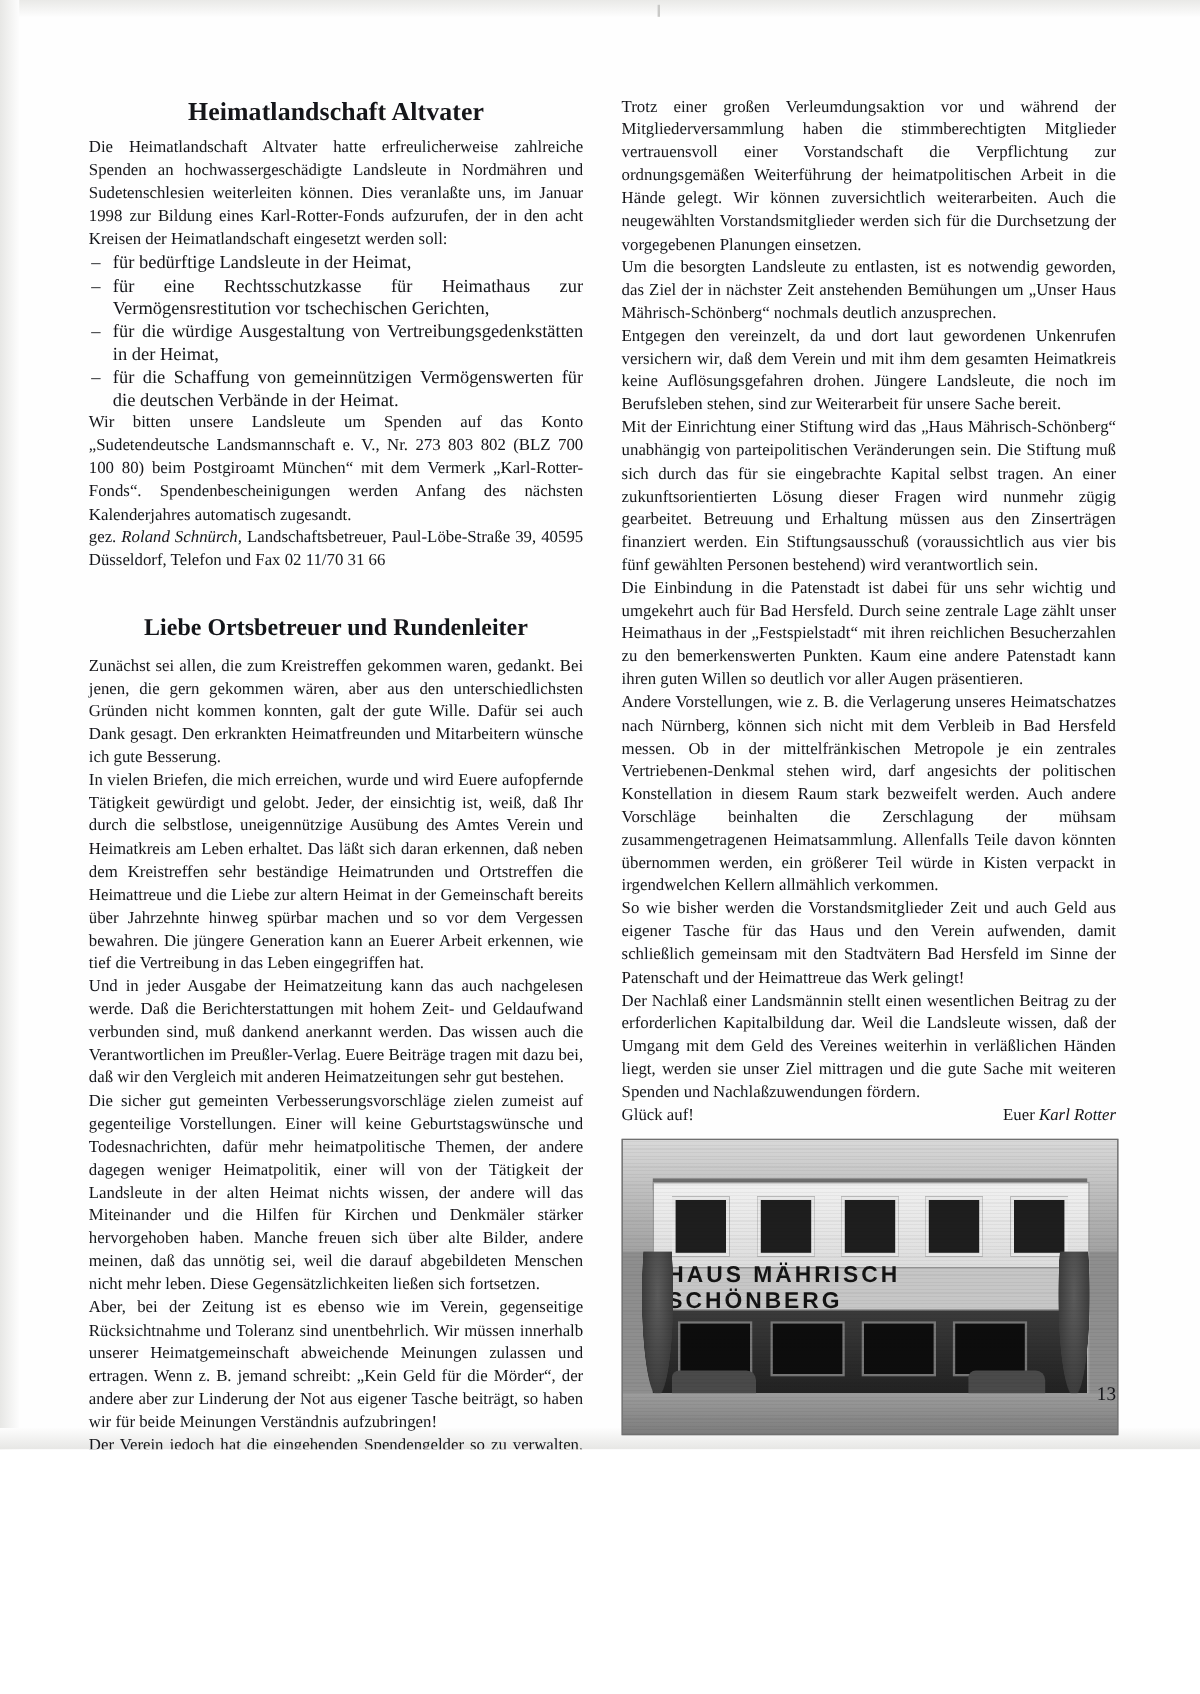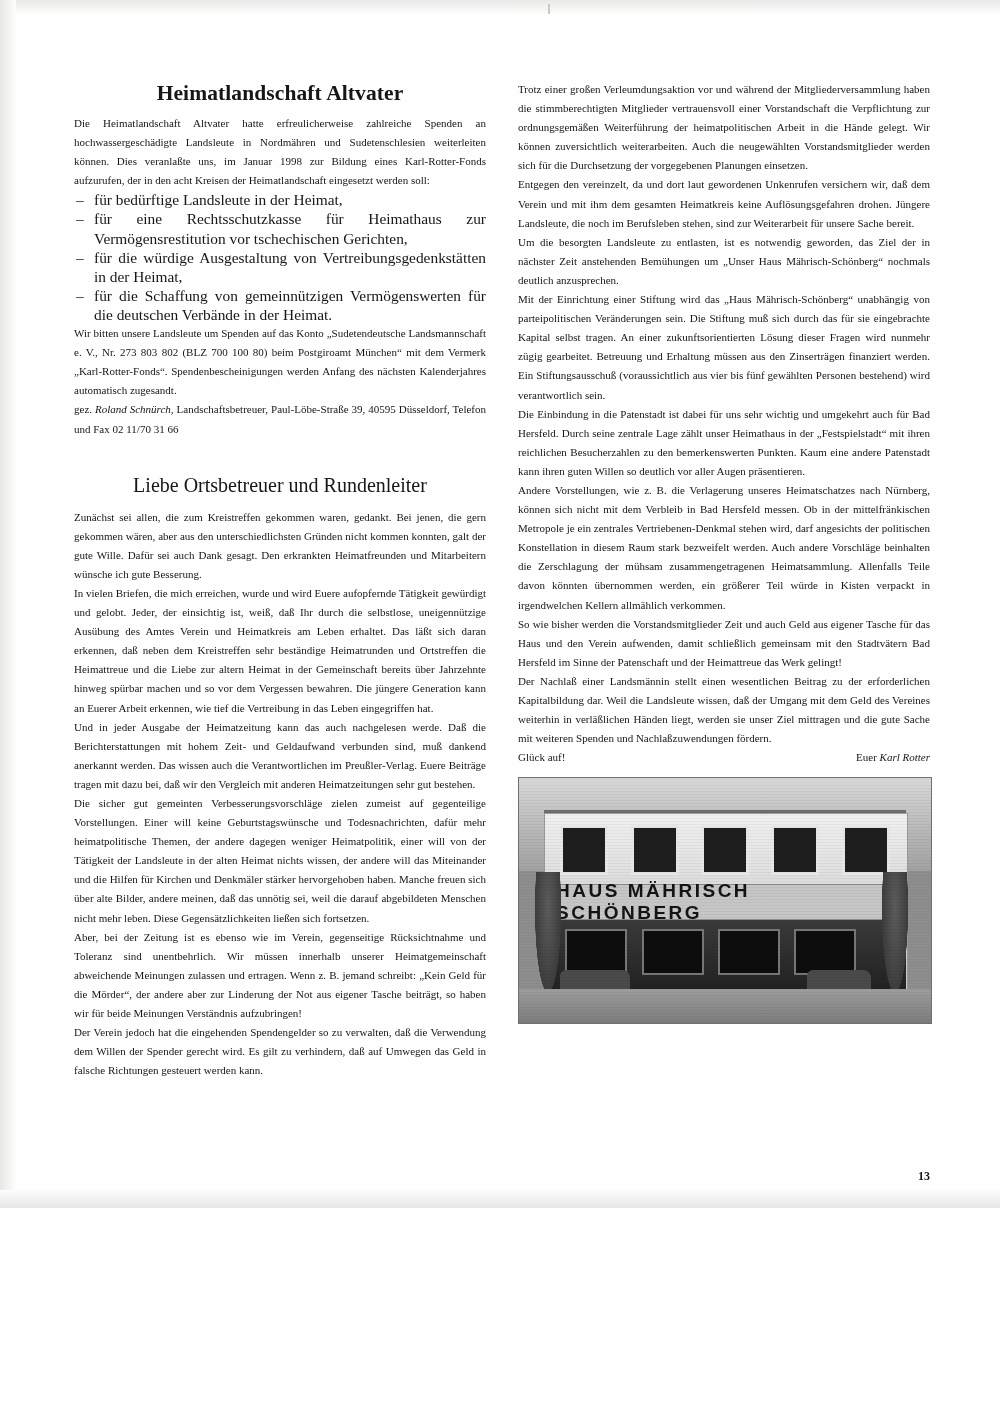--- a/index.html
+++ b/index.html
@@ -54,26 +54,26 @@
     line-height: 26px;
     font-weight: bold;
     text-align: center;
     margin: 0 0 8px 0;
     letter-spacing: 0.1px;
   }
   h1.article-title .line2 { display: block; }
   h2.section-title {
     font-size: 20px;
     line-height: 25px;
-    font-weight: normal;
+    font-weight: bold;
     text-align: center;
     margin: 34px 0 10px 0;
   }
   p.body {
-    font-size: 11px;
+    font-size: 14px;
     line-height: 19.1px;
     margin: 0;
     text-align: justify;
     text-justify: inter-word;
     hyphens: manual;
   }
   p.body + p.body { margin-top: 0px; }
   ul.dashlist {
     list-style: none;
     margin: 0;
@@ -194,23 +194,22 @@
   .grain {
     position: absolute;
     left:0; top:0; right:0; bottom:0;
     background-image:
       repeating-linear-gradient(0deg, rgba(0,0,0,0.045) 0px, rgba(0,0,0,0.045) 1px, rgba(255,255,255,0) 1px, rgba(255,255,255,0) 3px);
     pointer-events: none;
   }
   .page-number {
     position: absolute;
     right: 70px;
-    bottom: 24px;
-    font-size: 12px;
-    font-weight: bold;
+    bottom: 36px;
+    font-size: 16px;
   }
 </style>
 </head>
 <body>
 
 <div class="page">
 
   <div class="scan-edge-top"></div>
   <div class="scan-edge-left"></div>
   <div class="scan-edge-bottom"></div>
@@ -243,22 +242,22 @@
       <p class="body">Zunächst sei allen, die zum Kreistreffen gekommen waren, gedankt. Bei jenen, die gern gekommen wären, aber aus den unterschiedlichsten Gründen nicht kommen konnten, galt der gute Wille. Dafür sei auch Dank gesagt. Den erkrankten Heimatfreunden und Mitarbeitern wünsche ich gute Besserung.</p>
       <p class="body">In vielen Briefen, die mich erreichen, wurde und wird Euere aufopfernde Tätigkeit gewürdigt und gelobt. Jeder, der einsichtig ist, weiß, daß Ihr durch die selbstlose, uneigennützige Ausübung des Amtes Verein und Heimatkreis am Leben erhaltet. Das läßt sich daran erkennen, daß neben dem Kreistreffen sehr beständige Heimatrunden und Ortstreffen die Heimattreue und die Liebe zur altern Heimat in der Gemeinschaft bereits über Jahrzehnte hinweg spürbar machen und so vor dem Vergessen bewahren. Die jüngere Generation kann an Euerer Arbeit erkennen, wie tief die Vertreibung in das Leben eingegriffen hat.</p>
       <p class="body">Und in jeder Ausgabe der Heimatzeitung kann das auch nachgelesen werde. Daß die Berichterstattungen mit hohem Zeit- und Geldaufwand verbunden sind, muß dankend anerkannt werden. Das wissen auch die Verantwortlichen im Preußler-Verlag. Euere Beiträge tragen mit dazu bei, daß wir den Vergleich mit anderen Heimatzeitungen sehr gut bestehen.</p>
       <p class="body">Die sicher gut gemeinten Verbesserungsvorschläge zielen zumeist auf gegenteilige Vorstellungen. Einer will keine Geburtstagswünsche und Todesnachrichten, dafür mehr heimatpolitische Themen, der andere dagegen weniger Heimatpolitik, einer will von der Tätigkeit der Landsleute in der alten Heimat nichts wissen, der andere will das Miteinander und die Hilfen für Kirchen und Denkmäler stärker hervorgehoben haben. Manche freuen sich über alte Bilder, andere meinen, daß das unnötig sei, weil die darauf abgebildeten Menschen nicht mehr leben. Diese Gegensätzlichkeiten ließen sich fortsetzen.</p>
       <p class="body">Aber, bei der Zeitung ist es ebenso wie im Verein, gegenseitige Rücksichtnahme und Toleranz sind unentbehrlich. Wir müssen innerhalb unserer Heimatgemeinschaft abweichende Meinungen zulassen und ertragen. Wenn z. B. jemand schreibt: „Kein Geld für die Mörder“, der andere aber zur Linderung der Not aus eigener Tasche beiträgt, so haben wir für beide Meinungen Verständnis aufzubringen!</p>
       <p class="body">Der Verein jedoch hat die eingehenden Spendengelder so zu verwalten, daß die Verwendung dem Willen der Spender gerecht wird. Es gilt zu verhindern, daß auf Umwegen das Geld in falsche Richtungen gesteuert werden kann.</p>
     </div>
 
     <div class="col">
       <p class="body">Trotz einer großen Verleumdungsaktion vor und während der Mitgliederversammlung haben die stimmberechtigten Mitglieder vertrauensvoll einer Vorstandschaft die Verpflichtung zur ordnungsgemäßen Weiterführung der heimatpolitischen Arbeit in die Hände gelegt. Wir können zuversichtlich weiterarbeiten. Auch die neugewählten Vorstandsmitglieder werden sich für die Durchsetzung der vorgegebenen Planungen einsetzen.</p>
+      <p class="body">Um die besorgten Landsleute zu entlasten, ist es notwendig geworden, das Ziel der in nächster Zeit anstehenden Bemühungen um „Unser Haus Mährisch-Schönberg“ nochmals deutlich anzusprechen.</p>
       <p class="body">Entgegen den vereinzelt, da und dort laut gewordenen Unkenrufen versichern wir, daß dem Verein und mit ihm dem gesamten Heimatkreis keine Auflösungsgefahren drohen. Jüngere Landsleute, die noch im Berufsleben stehen, sind zur Weiterarbeit für unsere Sache bereit.</p>
-      <p class="body">Um die besorgten Landsleute zu entlasten, ist es notwendig geworden, das Ziel der in nächster Zeit anstehenden Bemühungen um „Unser Haus Mährisch-Schönberg“ nochmals deutlich anzusprechen.</p>
       <p class="body">Mit der Einrichtung einer Stiftung wird das „Haus Mährisch-Schönberg“ unabhängig von parteipolitischen Veränderungen sein. Die Stiftung muß sich durch das für sie eingebrachte Kapital selbst tragen. An einer zukunftsorientierten Lösung dieser Fragen wird nunmehr zügig gearbeitet. Betreuung und Erhaltung müssen aus den Zinserträgen finanziert werden. Ein Stiftungsausschuß (voraussichtlich aus vier bis fünf gewählten Personen bestehend) wird verantwortlich sein.</p>
       <p class="body">Die Einbindung in die Patenstadt ist dabei für uns sehr wichtig und umgekehrt auch für Bad Hersfeld. Durch seine zentrale Lage zählt unser Heimathaus in der „Festspielstadt“ mit ihren reichlichen Besucherzahlen zu den bemerkenswerten Punkten. Kaum eine andere Patenstadt kann ihren guten Willen so deutlich vor aller Augen präsentieren.</p>
       <p class="body">Andere Vorstellungen, wie z. B. die Verlagerung unseres Heimatschatzes nach Nürnberg, können sich nicht mit dem Verbleib in Bad Hersfeld messen. Ob in der mittelfränkischen Metropole je ein zentrales Vertriebenen-Denkmal stehen wird, darf angesichts der politischen Konstellation in diesem Raum stark bezweifelt werden. Auch andere Vorschläge beinhalten die Zerschlagung der mühsam zusammengetragenen Heimatsammlung. Allenfalls Teile davon könnten übernommen werden, ein größerer Teil würde in Kisten verpackt in irgendwelchen Kellern allmählich verkommen.</p>
       <p class="body">So wie bisher werden die Vorstandsmitglieder Zeit und auch Geld aus eigener Tasche für das Haus und den Verein aufwenden, damit schließlich gemeinsam mit den Stadtvätern Bad Hersfeld im Sinne der Patenschaft und der Heimattreue das Werk gelingt!</p>
       <p class="body">Der Nachlaß einer Landsmännin stellt einen wesentlichen Beitrag zu der erforderlichen Kapitalbildung dar. Weil die Landsleute wissen, daß der Umgang mit dem Geld des Vereines weiterhin in verläßlichen Händen liegt, werden sie unser Ziel mittragen und die gute Sache mit weiteren Spenden und Nachlaßzuwendungen fördern.</p>
 
       <p class="body">
         <span>Glück auf!</span>
         <span style="float:right;"><span>Euer </span><span class="italic">Karl Rotter</span></span>
       </p>

